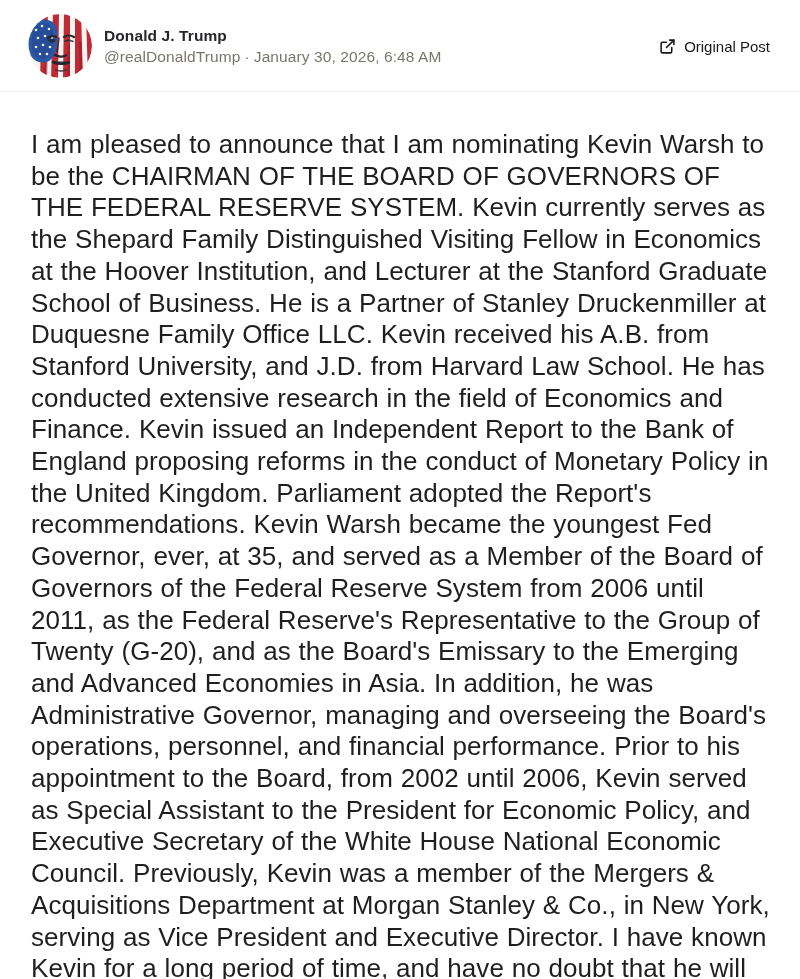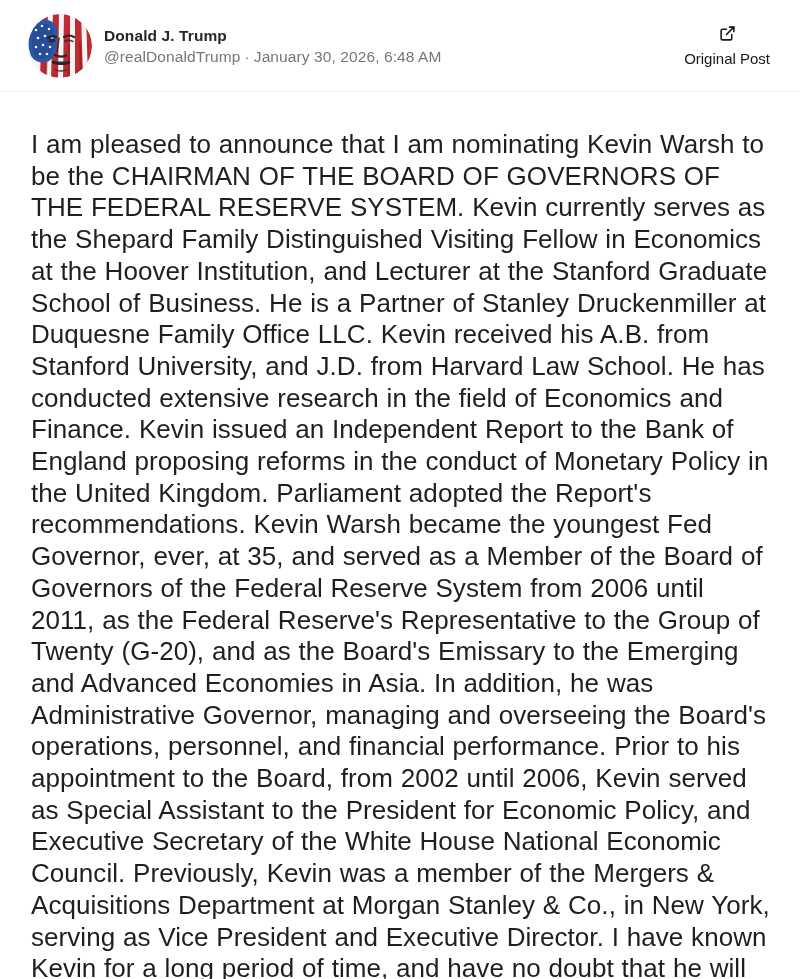--- a/index.html
+++ b/index.html
@@ -48,21 +48,20 @@
   .header-spacer { flex: 1 1 auto; }
   .original-post-link {
     display: flex;
     align-items: center;
     gap: 8px;
     font-size: 15px;
     color: #18181b;
     text-decoration: none;
     cursor: pointer;
     white-space: nowrap;
-    flex-direction: column;
   }
   .original-post-link svg { display: block; }
 
   
   .post-body {
     padding: 37px 30px 20px 31px;
   }
   .post-text {
     font-size: 26px;
     line-height: 31.7px;

